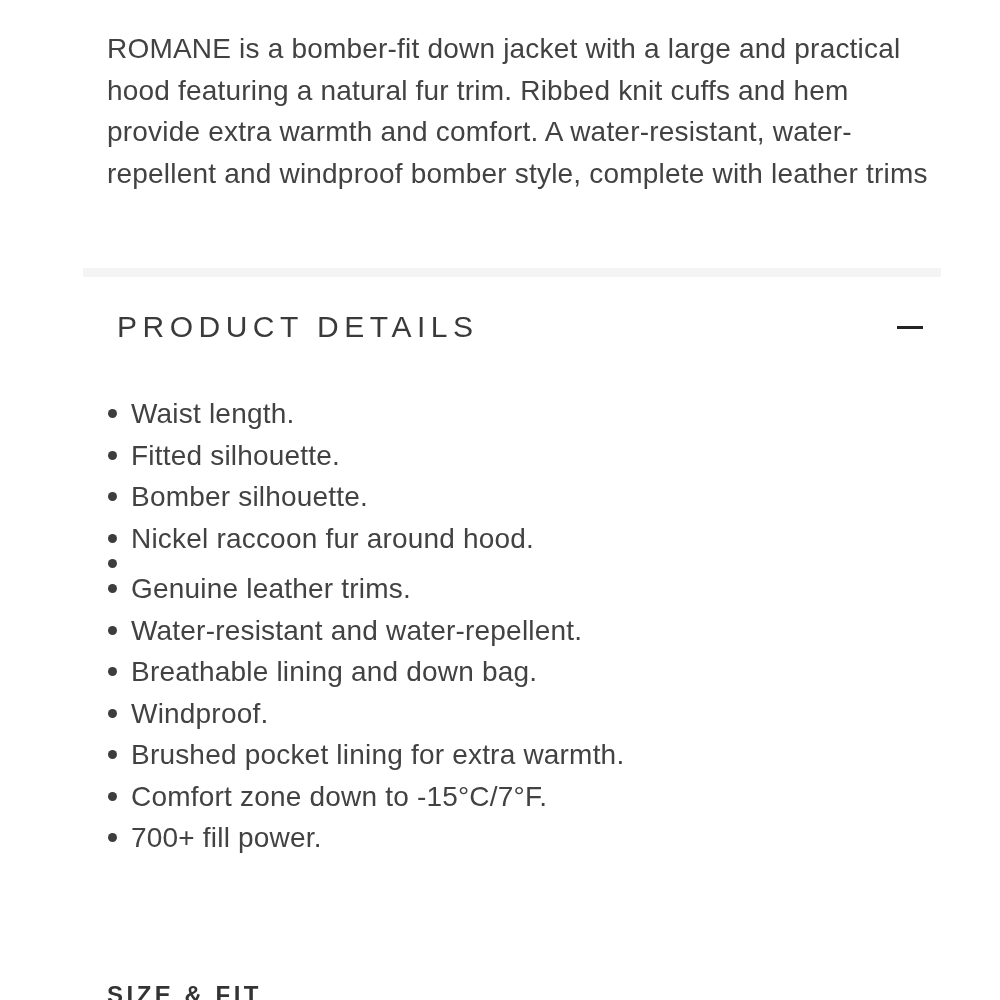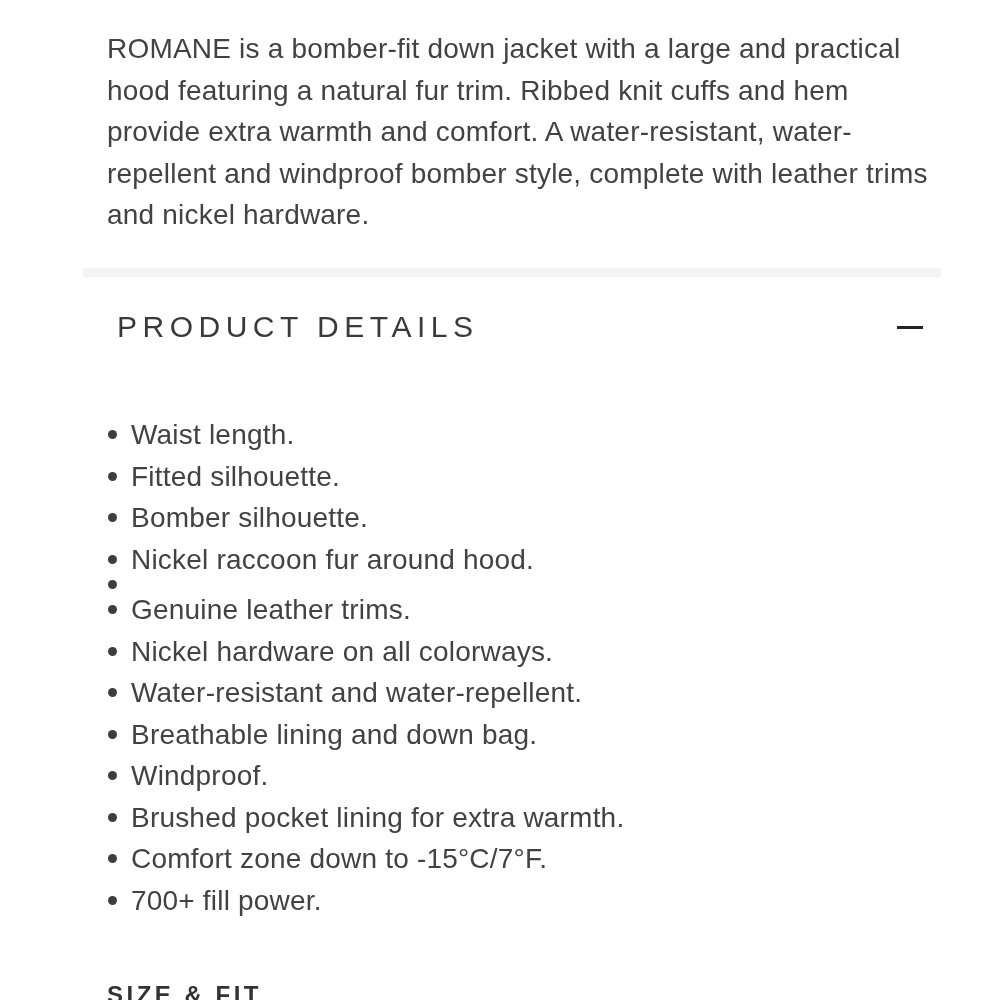--- a/index.html
+++ b/index.html
@@ -55,21 +55,21 @@
   }
   .minus-icon {
     width: 26px; height: 3px;
     background: #242424;
     flex: 0 0 auto;
   }
 
   
   .details-list {
     position: absolute;
-    left: 107px; top: 414px;
+    left: 107px; top: 393px;
     width: 830px;
     list-style: none;
   }
   .details-list li {
     display: flex;
     align-items: center;
     font-size: 28px;
     line-height: 41.5px;
     color: #424242;
     letter-spacing: 0.2px;
@@ -104,21 +104,20 @@
 </head>
 <body>
 
 <div class="page">
 
   <p class="description">
     <span class="line">ROMANE is a bomber-fit down jacket with a large and practical</span>
     <span class="line">hood featuring a natural fur trim. Ribbed knit cuffs and hem</span>
     <span class="line">provide extra warmth and comfort. A water-resistant, water-</span>
     <span class="line">repellent and windproof bomber style, complete with leather trims</span>
-    <span class="line">and nickel hardware.</span>
   </p>
 
   <div class="divider"></div>
 
   <div class="accordion-header">
     <span class="section-title">PRODUCT DETAILS</span>
     <span class="minus-icon"></span>
   </div>
 
   <ul class="details-list">
@@ -140,24 +139,20 @@
       </li>
     <li>
         <span class="bullet-dot"></span>
       </li>
     <li>
         <span class="bullet-dot"></span>
         <span>Genuine leather trims.</span>
       </li>
     <li>
         <span class="bullet-dot"></span>
-        <span>Nickel hardware on all colorways.</span>
-      </li>
-    <li>
-        <span class="bullet-dot"></span>
         <span>Water-resistant and water-repellent.</span>
       </li>
     <li>
         <span class="bullet-dot"></span>
         <span>Breathable lining and down bag.</span>
       </li>
     <li>
         <span class="bullet-dot"></span>
         <span>Windproof.</span>
       </li>

